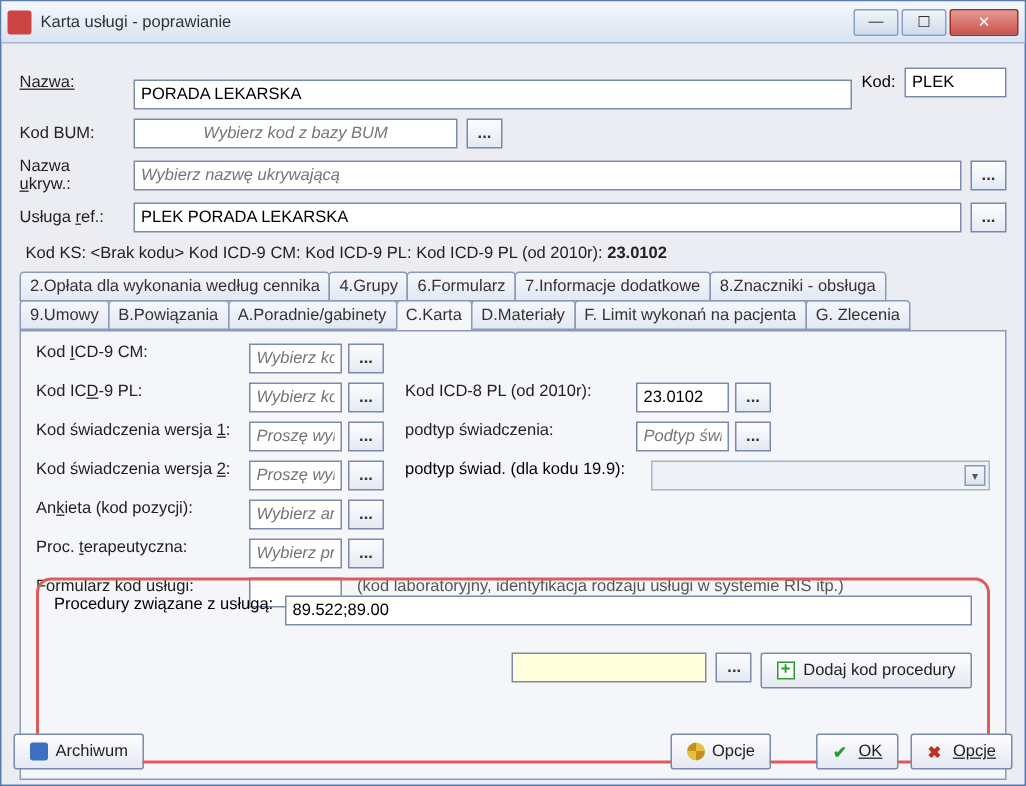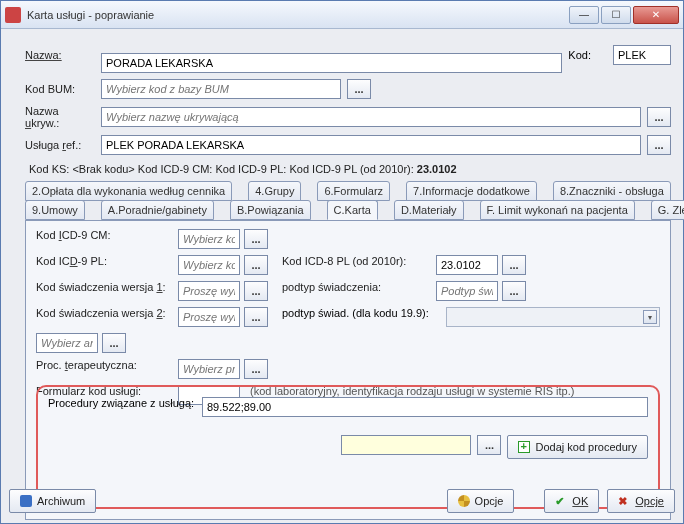--- a/index.html
+++ b/index.html
@@ -4,30 +4,30 @@
 <style>
   * { box-sizing: border-box; font-family: Tahoma, sans-serif; font-size: 11px; }
   body { margin: 0; background: #d8dde5; }
   .window { width: 684px; height: 524px; background: #ebedf2; border: 1px solid #5a7bb0; position: relative; }
   .titlebar { height: 28px; background: linear-gradient(#f5f8fd, #d9e3f2); border-bottom: 1px solid #a8b8d0; display: flex; align-items: center; padding: 0 4px; }
   .titlebar .icon { width: 16px; height: 16px; background: #c44; margin-right: 6px; border-radius: 2px; }
   .titlebar .title { flex: 1; color: #333; }
   .winbtns { display: flex; gap: 2px; }
   .winbtn { width: 30px; height: 18px; border: 1px solid #8aa0c0; border-radius: 2px; background: linear-gradient(#f0f4fa,#d0dcec); display:flex; align-items:center; justify-content:center; font-size:10px; color:#333; }
   .winbtn.close { width: 46px; background: linear-gradient(#e89a94,#c9534a); color:#fff; border-color:#a03028; }
-  .content { padding: 8px 12px 0 24px; }
+  .content { padding: 8px 12px 0 12px; }
   .row { display: flex; align-items: center; margin-bottom: 6px; gap: 6px; }
   .lbl { width: 70px; color: #222; }
   .underline { text-decoration: underline; text-decoration-color: #444; }
   input.tf { height: 20px; border: 1px solid #7a8aa8; padding: 0 4px; background: #fff; }
   input.tf.ph { color: #aaa; font-style: italic; }
   .dots { width: 24px; height: 20px; border: 1px solid #7a8aa8; background: linear-gradient(#fdfdfe,#e4e9f2); display:flex; align-items:center; justify-content:center; font-weight:bold; color:#333; }
   .kodline { font-size: 11px; color: #222; padding: 2px 0 6px 4px; }
   .kodline b { font-weight: bold; }
-  .tabs { display: flex; border-bottom: none; gap: 17px; }
+  .tabs { display: flex; border-bottom: none; }
   .tab { border: 1px solid #8a9ab8; background: linear-gradient(#f5f7fb,#e3e8f2); padding: 3px 6px; border-top-left-radius:3px; border-top-right-radius:3px; margin-right:-1px; color:#333; white-space:nowrap; }
   .tabs.row2 { margin-top: -1px; }
   .tab.active { background: #f4f6fa; border-bottom: 1px solid #f4f6fa; font-weight: normal; }
   .panel { border: 1px solid #8a9ab8; background: #f4f6fa; padding: 8px 10px; height: 300px; position:relative; }
   .prow { display:flex; align-items:flex-start; margin-bottom:6px; gap:4px; }
   .plbl { width: 138px; color:#222; }
   .plbl2 { width: 150px; color:#222; }
   input.small { height:20px; border:1px solid #7a8aa8; padding:0 4px; background:#fff; }
   input.small.ph { color:#aaa; font-style: italic; }
   .note { color:#555; margin-left: 6px; }
@@ -56,25 +56,25 @@
       <div class="winbtn">☐</div>
       <div class="winbtn close">✕</div>
     </div>
   </div>
 
   <div class="content">
     <div class="row">
       <div class="lbl"><span class="underline">Nazwa:</span></div>
       <input class="tf" style="flex: 1 1 0%; margin-top: 16px;" value="PORADA LEKARSKA">
       <div>Kod:</div>
-      <input class="tf" style="width: 58px; margin-left: 16px;" value="PLEK">
+      <input class="tf" style="width: 68px;" value="PLEK">
     </div>
     <div class="row">
       <div class="lbl">Kod BUM:</div>
-      <input class="tf ph" style="width: 240px;" placeholder="Wybierz kod z bazy BUM">
+      <input class="tf ph" style="width: 216px; text-align: center;" placeholder="Wybierz kod z bazy BUM">
       <div class="dots">...</div>
     </div>
     <div class="row">
       <div class="lbl">Nazwa <span class="underline">u</span>kryw.:</div>
       <input class="tf ph" style="flex: 1 1 0%;" placeholder="Wybierz nazwę ukrywającą">
       <div class="dots">...</div>
     </div>
     <div class="row">
       <div class="lbl">Usługa <span class="underline">r</span>ef.:</div>
       <input class="tf" style="flex: 1 1 0%;" value="PLEK PORADA LEKARSKA">
@@ -86,22 +86,22 @@
 
     <div class="tabs">
       <div class="tab">2.Opłata dla wykonania według cennika</div>
       <div class="tab">4.Grupy</div>
       <div class="tab">6.Formularz</div>
       <div class="tab">7.Informacje dodatkowe</div>
       <div class="tab">8.Znaczniki - obsługa</div>
     </div>
     <div class="tabs row2">
       <div class="tab">9.Umowy</div>
+      <div class="tab">B.Powiązania</div>
       <div class="tab">A.Poradnie/gabinety</div>
-      <div class="tab">B.Powiązania</div>
       <div class="tab active">C.Karta</div>
       <div class="tab">D.Materiały</div>
       <div class="tab">F. Limit wykonań na pacjenta</div>
       <div class="tab">G. Zlecenia</div>
     </div>
 
     <div class="panel">
       <div class="prow">
         <div class="plbl">Kod <span class="underline">I</span>CD-9 CM:</div>
         <input class="small ph" style="width: 62px;" placeholder="Wybierz ko...">
@@ -126,20 +126,21 @@
       <div class="prow">
         <div class="plbl">Kod świadczenia wersja <span class="underline">2</span>:</div>
         <input class="small ph" style="width: 62px;" placeholder="Proszę wyb...">
         <div class="dots">...</div>
         <div style="width:160px; margin-left:10px">podtyp świad. (dla kodu 19.9):</div>
         <div class="combo" style="flex:1">
             <div class="arrow">▾</div>
           </div>
       </div>
       <div class="prow">
+        <div class="plbl">An<span class="underline">k</span>ieta (kod pozycji):</div>
         <input class="small ph" style="width: 62px;" placeholder="Wybierz an...">
         <div class="dots">...</div>
       </div>
       <div class="prow">
         <div class="plbl">Proc. <span class="underline">t</span>erapeutyczna:</div>
         <input class="small ph" style="width: 62px;" placeholder="Wybierz pro...">
         <div class="dots">...</div>
       </div>
       <div class="prow">
         <div class="plbl">Formularz kod usługi:</div>

